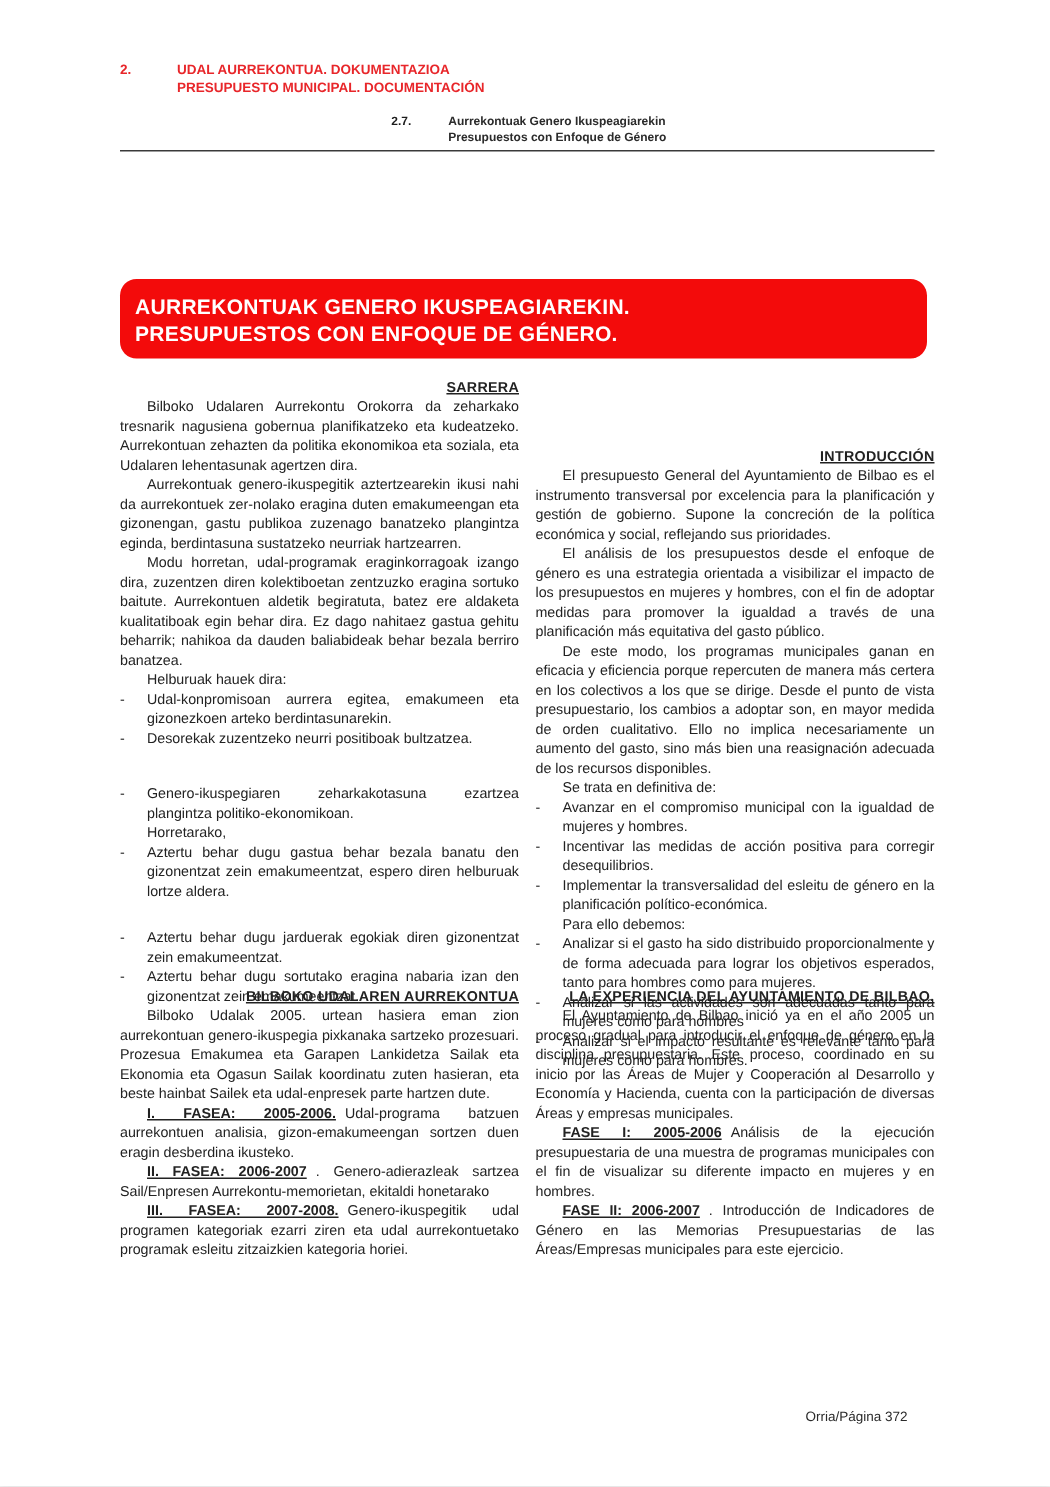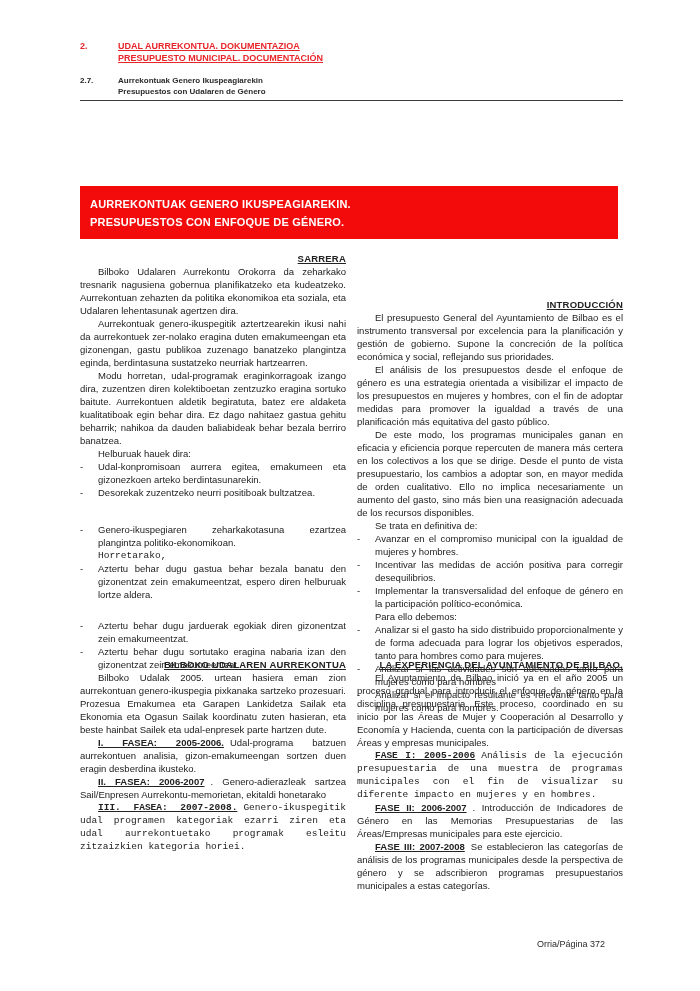--- a/index.html
+++ b/index.html
@@ -11,52 +11,52 @@
     color:#1c1c1c;
     box-shadow:0 0 6px rgba(0,0,0,.25);
     margin:0 auto;
     overflow:hidden;
   }
   
   .hdr{position:absolute;left:80px;top:40px;width:545px;}
   .hdr-row{display:flex;}
   .hdr-num{width:38px;flex:none;font-weight:bold;}
   .red{color:#e8262a;}
-  .sec-title{font-weight:bold;font-size:9px;line-height:12px;color:#e8262a;text-decoration:underline;}
-  .sub-row{margin-top:11px;}
+  .sec-title{font-weight:bold;font-size:9px;line-height:12px;color:#e8262a;}
+  .sub-row{margin-top:11px;justify-content:center;}
   .sub-num{width:38px;flex:none;font-weight:bold;font-size:8px;line-height:11px;}
   .sub-title{font-weight:bold;font-size:8px;line-height:11px;color:#2b2b2b;}
   .hdr-num{font-size:9px;line-height:12px;}
   .rule{position:absolute;left:80px;top:100px;width:543px;height:1px;background:#3a3a3a;}
   
   .banner{
     position:absolute;left:80px;top:186px;width:538px;height:53px;
-    background:#f30b0b;color:#ffffff;font-weight:bold;font-size:11px;
-    box-sizing:border-box;padding:9px 8px 0 10px;letter-spacing:.2px;
+    background:#f30b0b;color:#ffffff;font-weight:bold;font-size:14px;
+    box-sizing:border-box;padding:9px 8px 0 10px;letter-spacing:.2px;border-radius:11px;
   }
   .banner div{line-height:18px;}
   
   .col{
     position:absolute;width:266px;
     font-size:9.5px;line-height:13px;text-align:justify;color:#222;
   }
   .col-lt{left:80px;top:252px;}
   .col-rt{left:357px;top:252px;margin-top:46px;}
   .col-lb{left:80px;top:658px;}
   .col-rb{left:357px;top:658px;}
   .colhead{
     font-size:9.5px;font-weight:bold;text-decoration:underline;
     margin:0 0 0 18px;text-align:right;letter-spacing:.2px;
   }
   .col p{margin:0;text-indent:18px;}
   .label{text-indent:18px;margin:0;}
   .bl{display:flex;}
   .dash{width:18px;flex:none;}
   .btxt{flex:1;text-align:justify;}
-  .plabel{font-weight:bold;text-decoration:underline;margin-right:6px;} .mt12{margin-top:12px;} .mt16{margin-top:16px;font-family:Liberation Mono, monospace;}
+  .plabel{font-weight:bold;text-decoration:underline;margin-right:6px;} .mt12{margin-top:12px;} .mt16{margin-top:16px;}
   .mt18{margin-top:18px;} .mt24{margin-top:24px;} .mt26{margin-top:26px;}
   
   .footer{
     position:absolute;top:939px;right:95px;
     font-size:9px;color:#2b2b2b;
   }
 </style>
 </head>
 <body>
 
@@ -67,21 +67,21 @@
       <span class="hdr-num red">2.</span>
       <div>
         <div class="sec-title">UDAL AURREKONTUA. DOKUMENTAZIOA</div>
         <div class="sec-title">PRESUPUESTO MUNICIPAL. DOCUMENTACIÓN</div>
       </div>
     </div>
     <div class="hdr-row sub-row">
       <span class="sub-num">2.7.</span>
       <div>
         <div class="sub-title">Aurrekontuak Genero Ikuspeagiarekin</div>
-        <div class="sub-title">Presupuestos con Udalaren de Género</div>
+        <div class="sub-title">Presupuestos con Enfoque de Género</div>
       </div>
     </div>
   </div>
   <div class="rule"></div>
 
   <div class="banner">
     <div>AURREKONTUAK GENERO IKUSPEAGIAREKIN.</div>
     <div>PRESUPUESTOS CON ENFOQUE DE GÉNERO.</div>
   </div>
 
@@ -127,21 +127,21 @@
     <div class="bl">
       <span class="dash">-</span>
       <span class="btxt">Avanzar en el compromiso municipal con la igualdad de mujeres y hombres.</span>
     </div>
     <div class="bl">
       <span class="dash">-</span>
       <span class="btxt">Incentivar las medidas de acción positiva para corregir desequilibrios.</span>
     </div>
     <div class="bl">
       <span class="dash">-</span>
-      <span class="btxt">Implementar la transversalidad del enfoque de género en la participación político-económica.</span>
+      <span class="btxt">Implementar la transversalidad del esleitu de género en la planificación político-económica.</span>
     </div>
     <p class="label mt12">Para ello debemos:</p>
     <div class="bl">
       <span class="dash">-</span>
       <span class="btxt">Analizar si el gasto ha sido distribuido proporcionalmente y de forma adecuada para lograr los objetivos esperados, tanto para hombres como para mujeres.</span>
     </div>
     <div class="bl">
       <span class="dash">-</span>
       <span class="btxt">Analizar si las actividades son adecuadas tanto para mujeres como para hombres</span>
     </div>
@@ -167,20 +167,17 @@
 
   <div class="col col-rb">
     <h3 class="colhead">LA EXPERIENCIA DEL AYUNTAMIENTO DE BILBAO.</h3>
     <p>El Ayuntamiento de Bilbao inició ya en el año 2005 un proceso gradual para introducir el enfoque de género en la disciplina presupuestaria. Este proceso, coordinado en su inicio por las Áreas de Mujer y Cooperación al Desarrollo y Economía y Hacienda, cuenta con la participación de diversas Áreas y empresas municipales.</p>
     <p class="mt16">
       <span class="plabel">FASE I: 2005-2006</span><span>Análisis de la ejecución presupuestaria de una muestra de programas municipales con el fin de visualizar su diferente impacto en mujeres y en hombres.</span>
     </p>
     <p class="mt12">
       <span class="plabel">FASE II: 2006-2007</span><span>. Introducción de Indicadores de Género en las Memorias Presupuestarias de las Áreas/Empresas municipales para este ejercicio.</span>
     </p>
-    <p class="mt12">
-      <span class="plabel">FASE III: 2007-2008</span><span>Se establecieron las categorías de análisis de los programas municipales desde la perspectiva de género y se adscribieron programas presupuestarios municipales a estas categorías.</span>
-    </p>
   </div>
 
   <div class="footer">Orria/Página 372</div>
 
 </div>
 
 </body></html>

